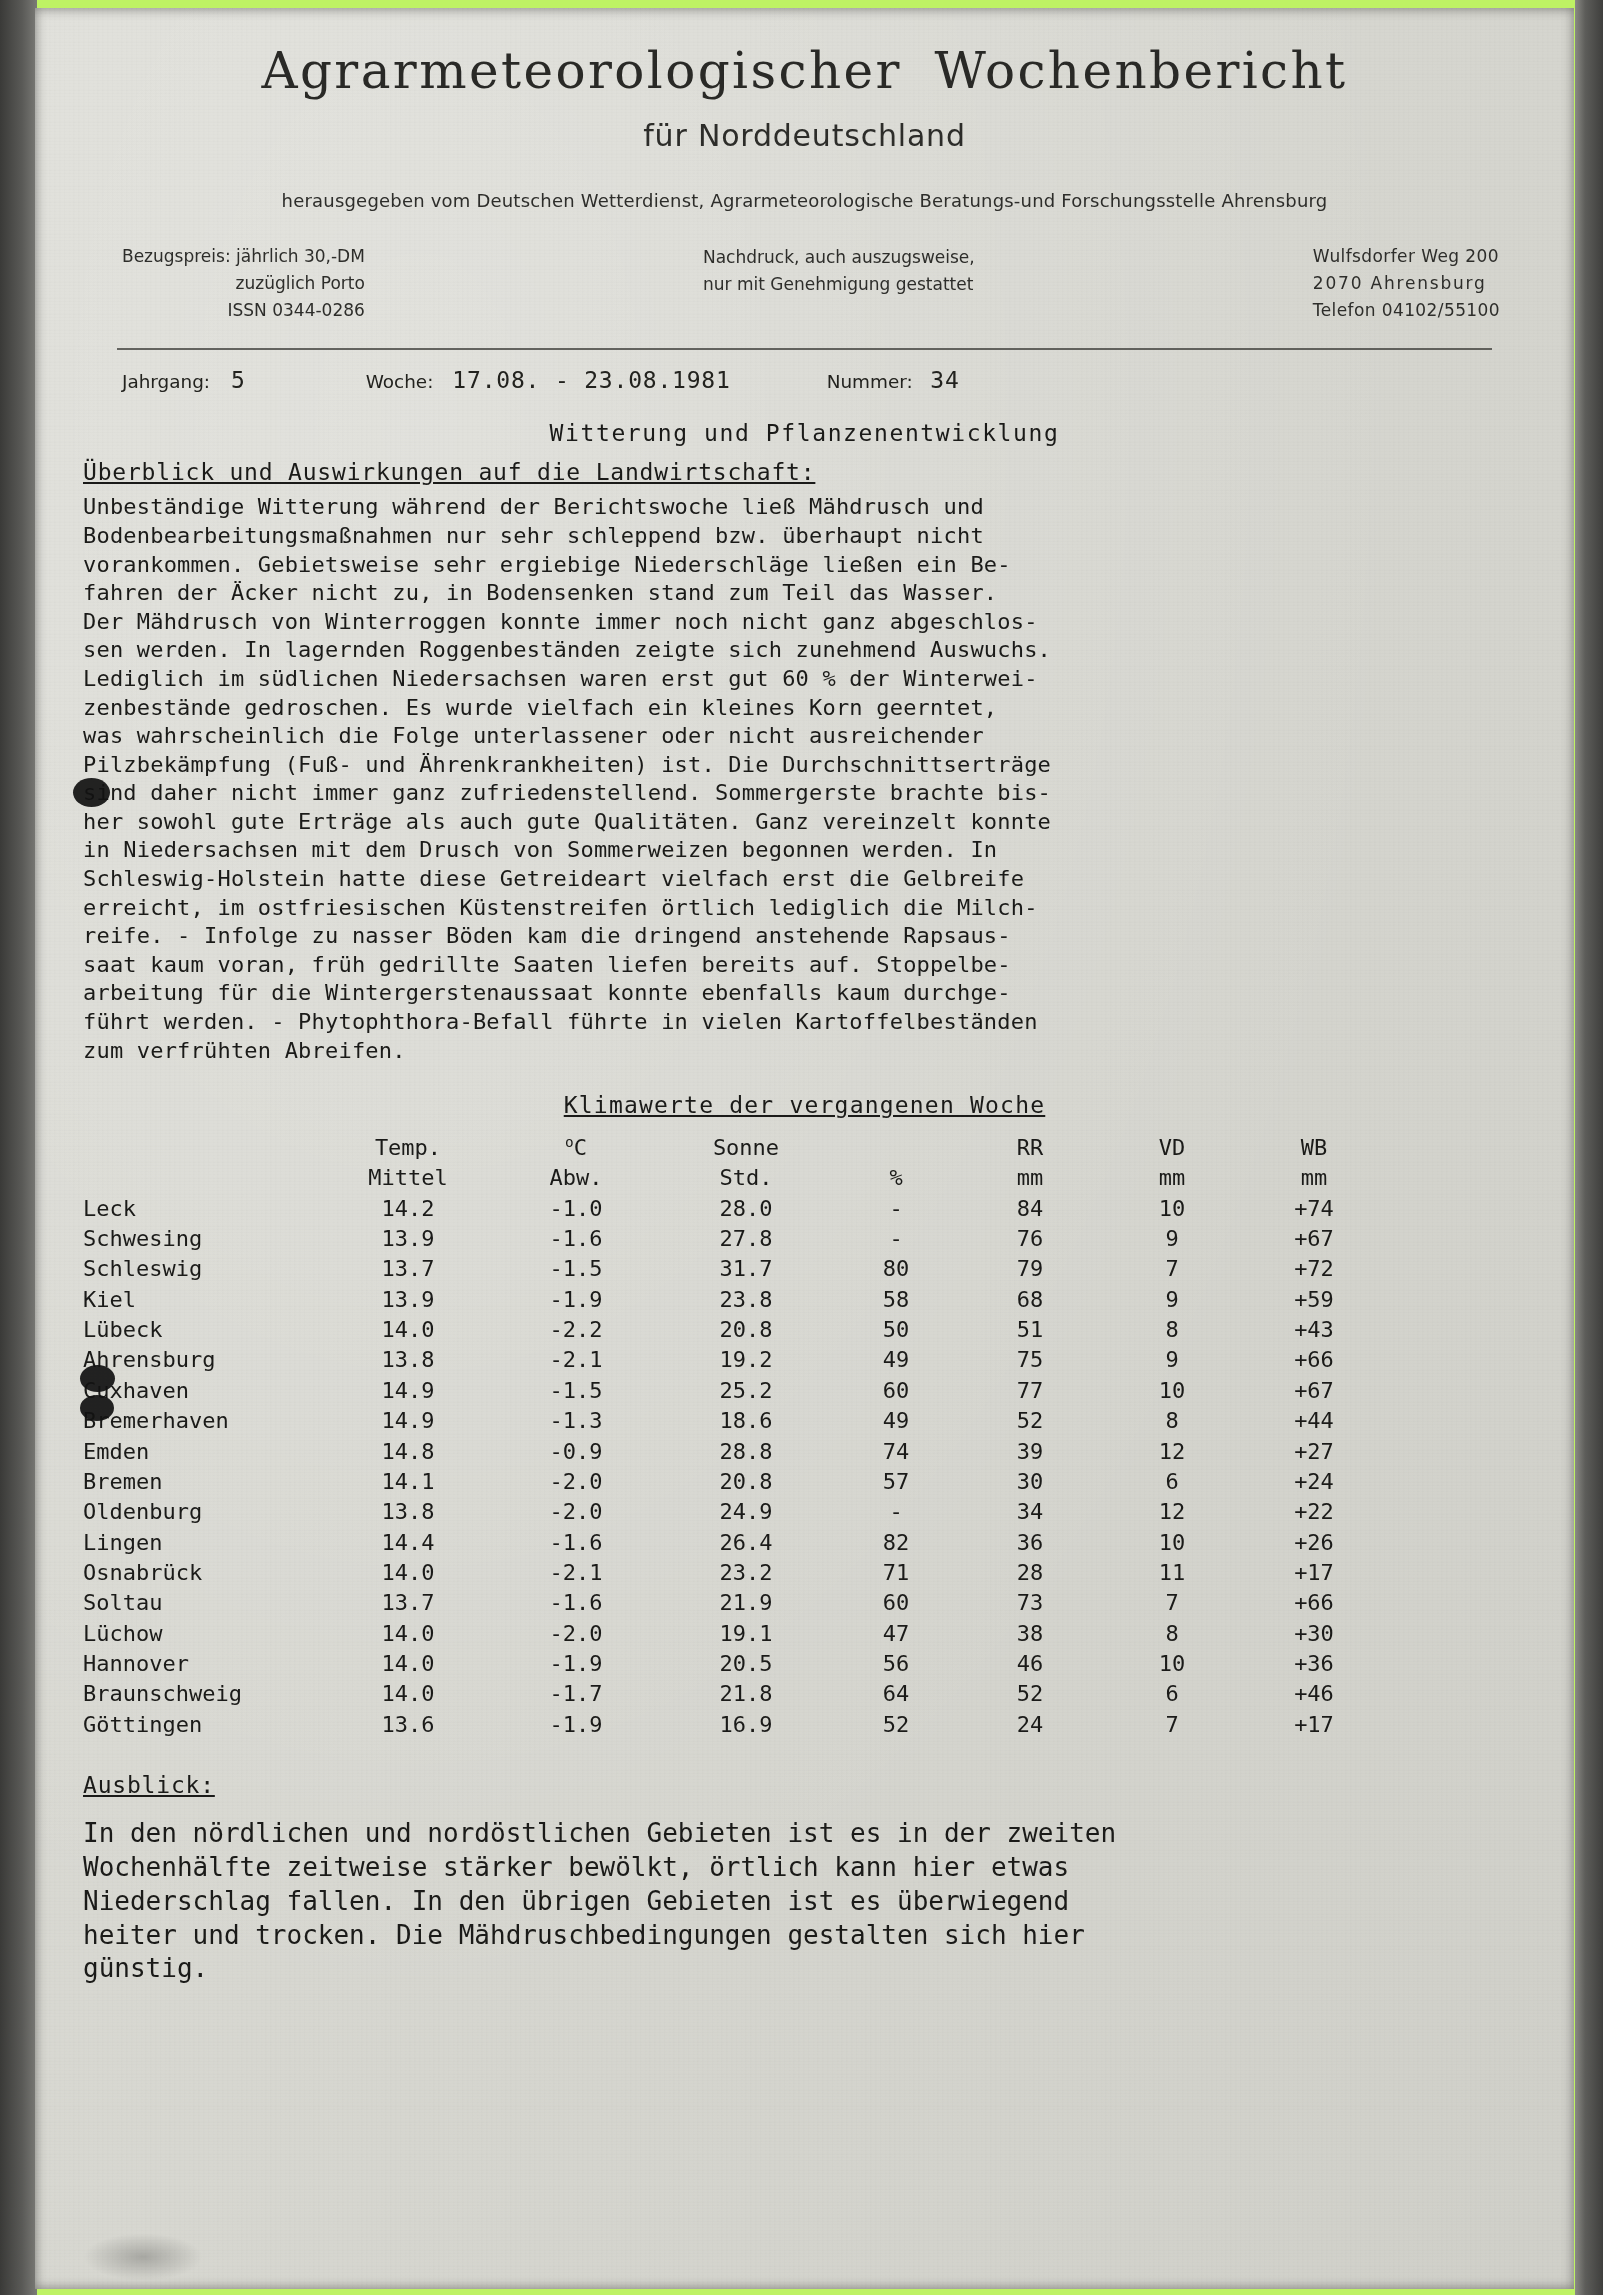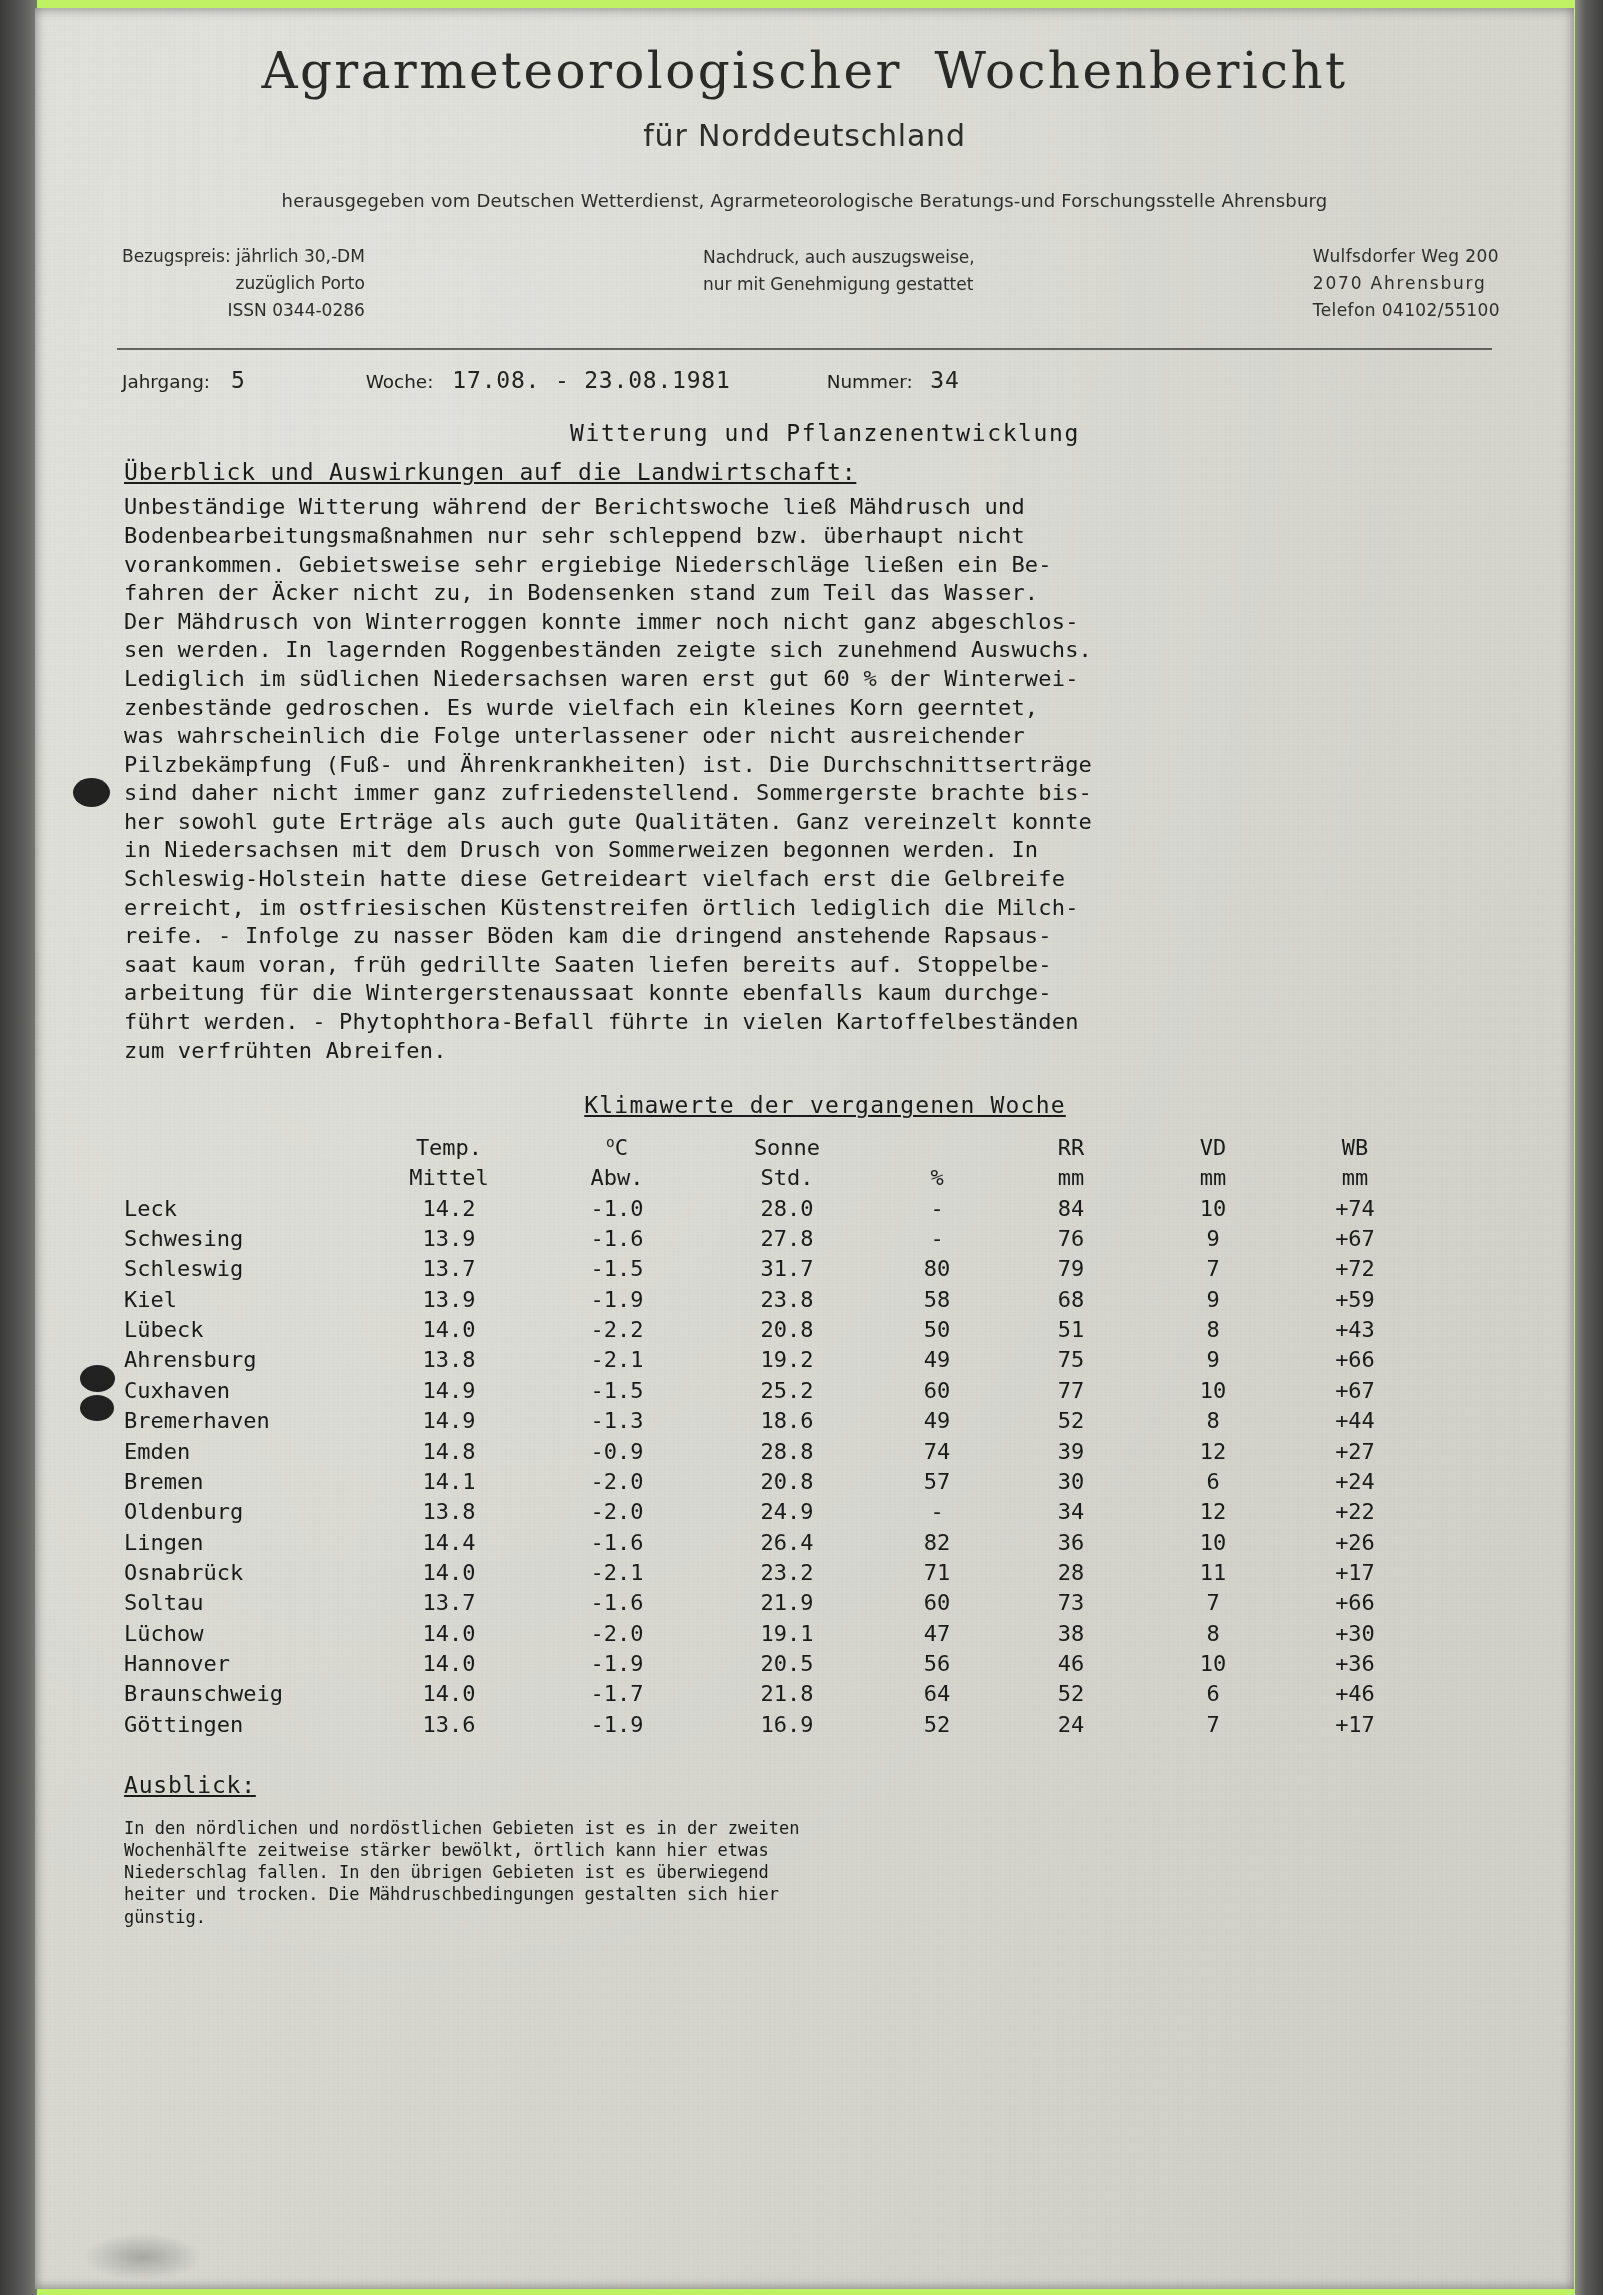--- a/index.html
+++ b/index.html
@@ -127,21 +127,20 @@
   .issueline .g1 { margin-left: 21px; }
   .issueline .g2 { margin-left: 120px; }
   .issueline .g3 { margin-left: 19px; }
   .issueline .g4 { margin-left: 96px; }
   .issueline .g5 { margin-left: 17.6px; }
 
   
   .tw {
     font-family: "DejaVu Sans Mono", monospace;
     color: #1b1b19;
-    padding-left: 41px;
   }
   .section-center {
     text-align: center;
     font-size: 23px;
     letter-spacing: 1.6px;
     margin: 27px 0 0 0;
   }
   .u-head {
     font-size: 23px;
     letter-spacing: 0.8px;
@@ -190,21 +189,21 @@
 
   .ausblick-head {
     font-size: 23px;
     letter-spacing: 0.8px;
     margin: 32px 0 0 48px;
     text-decoration: underline;
     display: inline-block;
   }
   .ausblick-body {
     margin: 19px 48px 0 48px;
-    font-size: 17px;
+    font-size: 26px;
     line-height: 1.30;
     white-space: pre-wrap;
   }
 
   
   .blob {
     position: absolute;
     background: #111;
     border-radius: 50%;
     opacity: 0.92;

